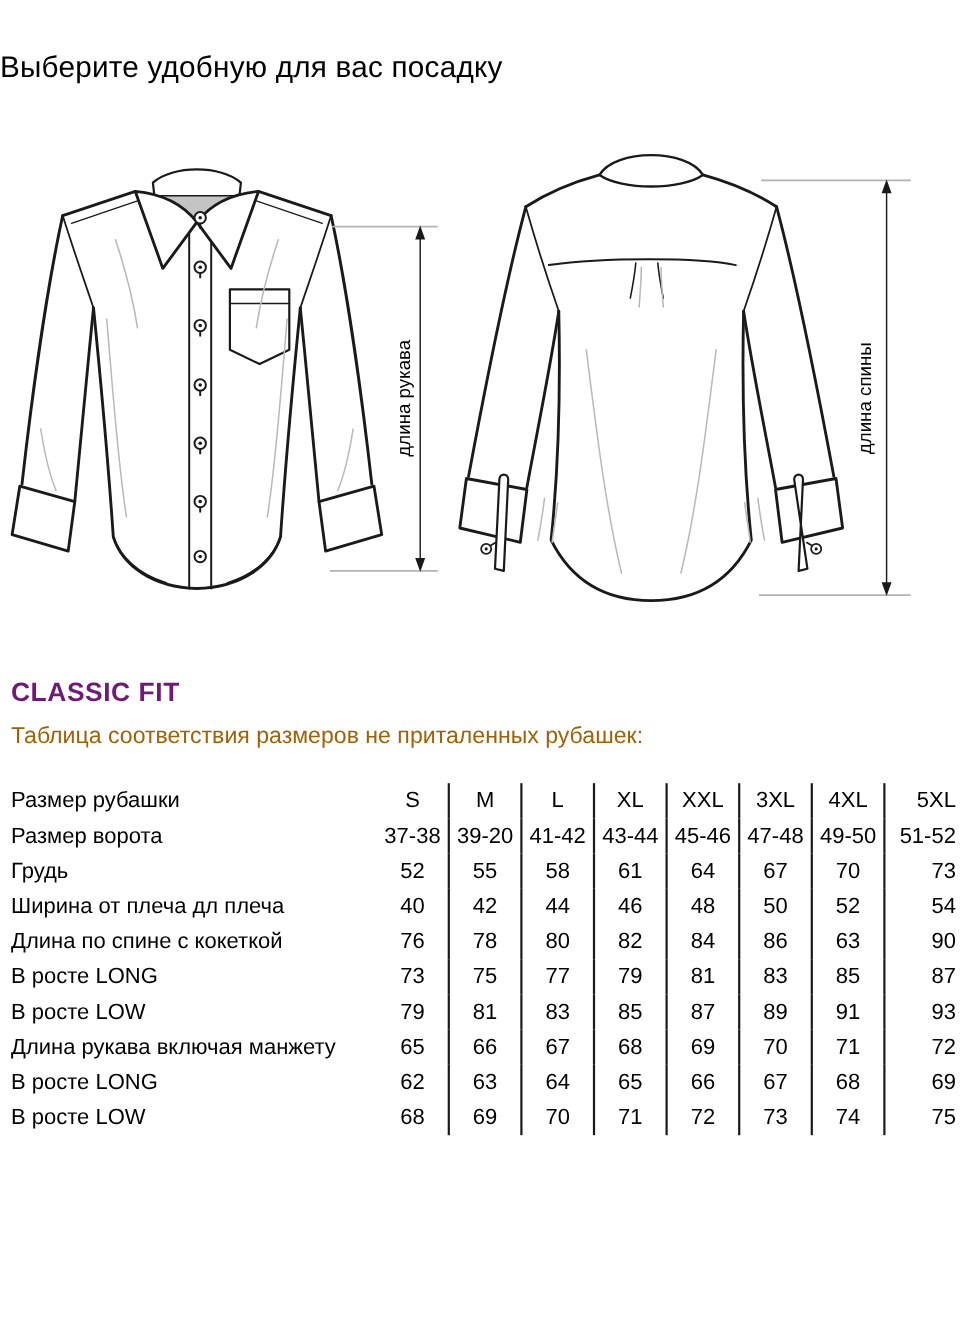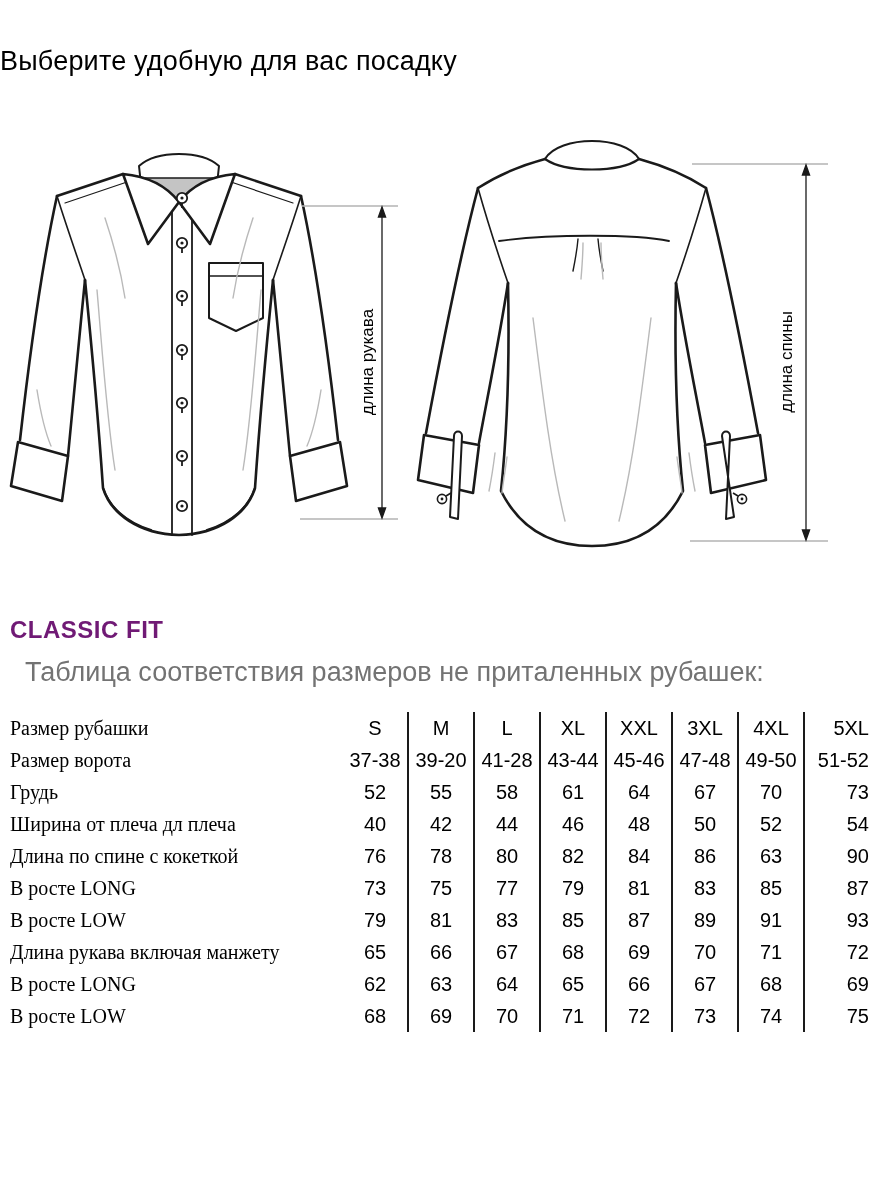--- a/index.html
+++ b/index.html
@@ -27,32 +27,32 @@
     transform:rotate(-90deg);
     white-space:nowrap;
   }
   .dim-label.sleeve{left:288px;top:222px;}
   .dim-label.back{left:707px;top:222px;}
   .section-heading{
     position:absolute;top:616px;left:10px;
     font-size:24px;font-weight:700;letter-spacing:.5px;color:#701a75;
   }
   .section-subtitle{
-    position:absolute;top:657px;left:25px;
-    font-size:27px;color:#737373;
+    position:absolute;top:657px;left:10px;
+    font-size:21px;color:#a16207;
   }
   .size-table{
     position:absolute;top:712px;left:10px;
     border-collapse:collapse;table-layout:fixed;
     font-size:20px;color:#000;
   }
   .size-table td{
     height:32px;padding:0;white-space:nowrap;vertical-align:middle;
   }
-  .size-table td.lbl{width:333px;text-align:left;font-family:Liberation Serif, serif;}
+  .size-table td.lbl{width:333px;text-align:left;}
   .size-table td.val{width:64px;text-align:center;border-right:2px solid #1a1a1a;}
   .size-table td.val.last{border-right:none;text-align:right;}
 </style>
 </head>
 <body>
 
 <div class="page">
 
   <div class="title">Выберите удобную для вас посадку</div>
 
@@ -234,21 +234,21 @@
           <td class="val">XL</td>
           <td class="val">XXL</td>
           <td class="val">3XL</td>
           <td class="val">4XL</td>
           <td class="val last">5XL</td>
         </tr>
         <tr>
           <td class="lbl">Размер ворота</td>
           <td class="val">37-38</td>
           <td class="val">39-20</td>
-          <td class="val">41-28</td>
+          <td class="val">41-42</td>
           <td class="val">43-44</td>
           <td class="val">45-46</td>
           <td class="val">47-48</td>
           <td class="val">49-50</td>
           <td class="val last">51-52</td>
         </tr>
         <tr>
           <td class="lbl">Грудь</td>
           <td class="val">52</td>
           <td class="val">55</td>

